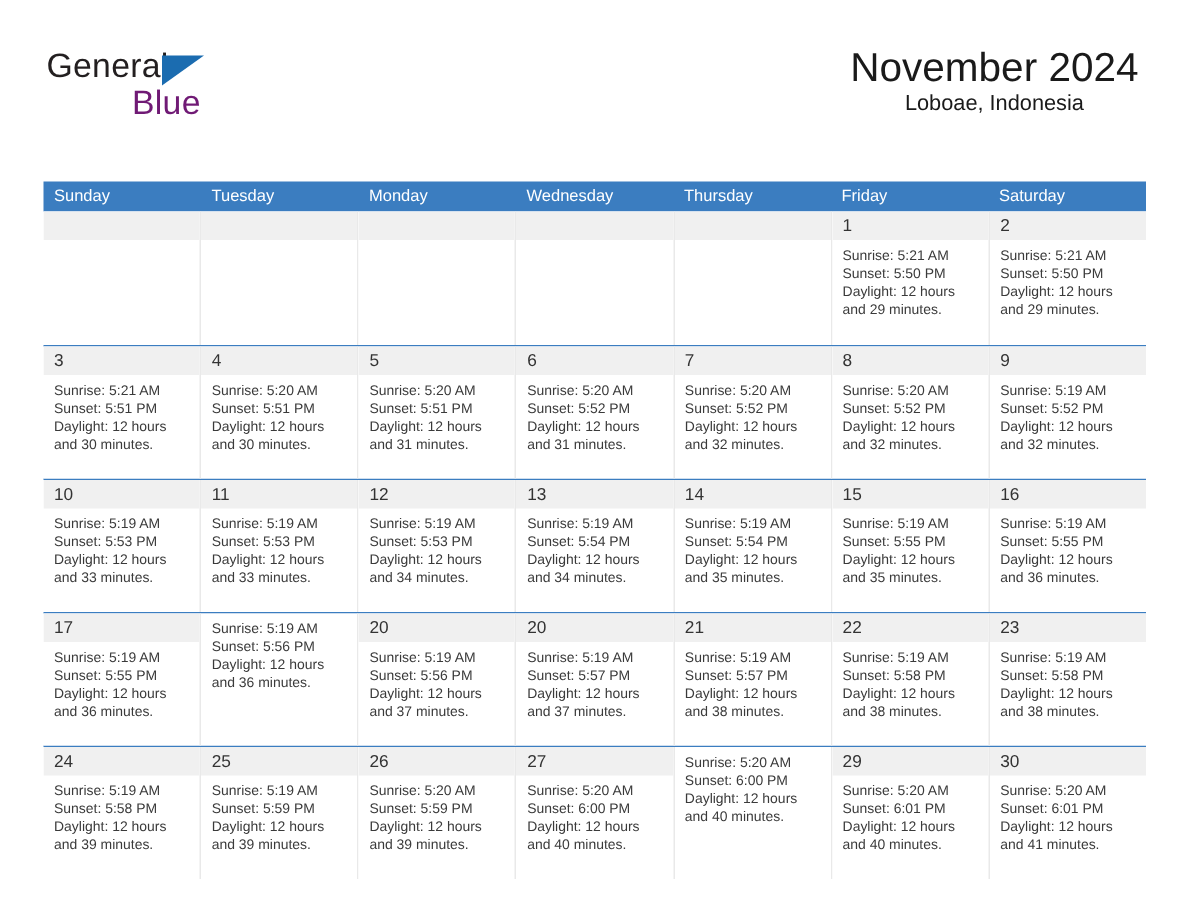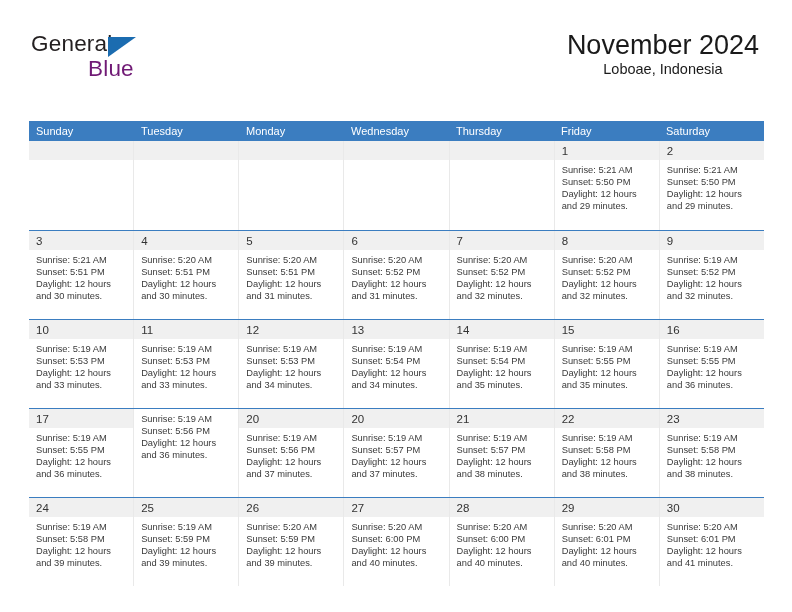--- a/index.html
+++ b/index.html
@@ -443,21 +443,20 @@
           <div class="day-cell">
             <div class="daynum-band"><span class="daynum">27</span></div>
             <div class="detail">
               <div class="detail-line">Sunrise: 5:20 AM</div>
               <div class="detail-line">Sunset: 6:00 PM</div>
               <div class="detail-line">Daylight: 12 hours</div>
               <div class="detail-line">and 40 minutes.</div>
             </div>
           </div>
           <div class="day-cell">
-            <div class="daynum-band"><span class="daynum">28</span></div>
             <div class="detail">
               <div class="detail-line">Sunrise: 5:20 AM</div>
               <div class="detail-line">Sunset: 6:00 PM</div>
               <div class="detail-line">Daylight: 12 hours</div>
               <div class="detail-line">and 40 minutes.</div>
             </div>
           </div>
           <div class="day-cell">
             <div class="daynum-band"><span class="daynum">29</span></div>
             <div class="detail">

